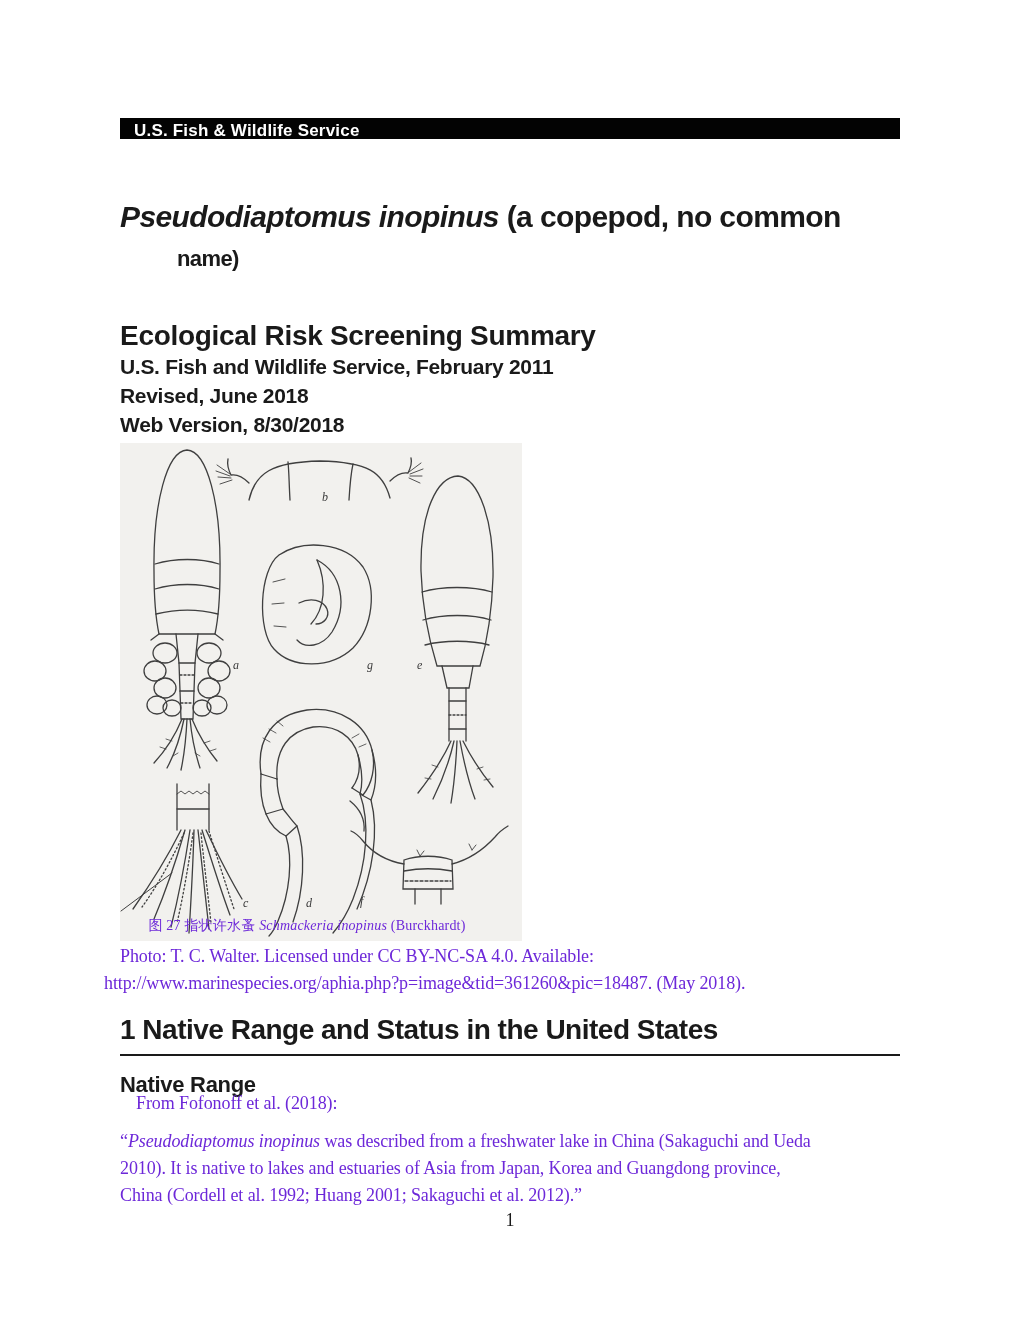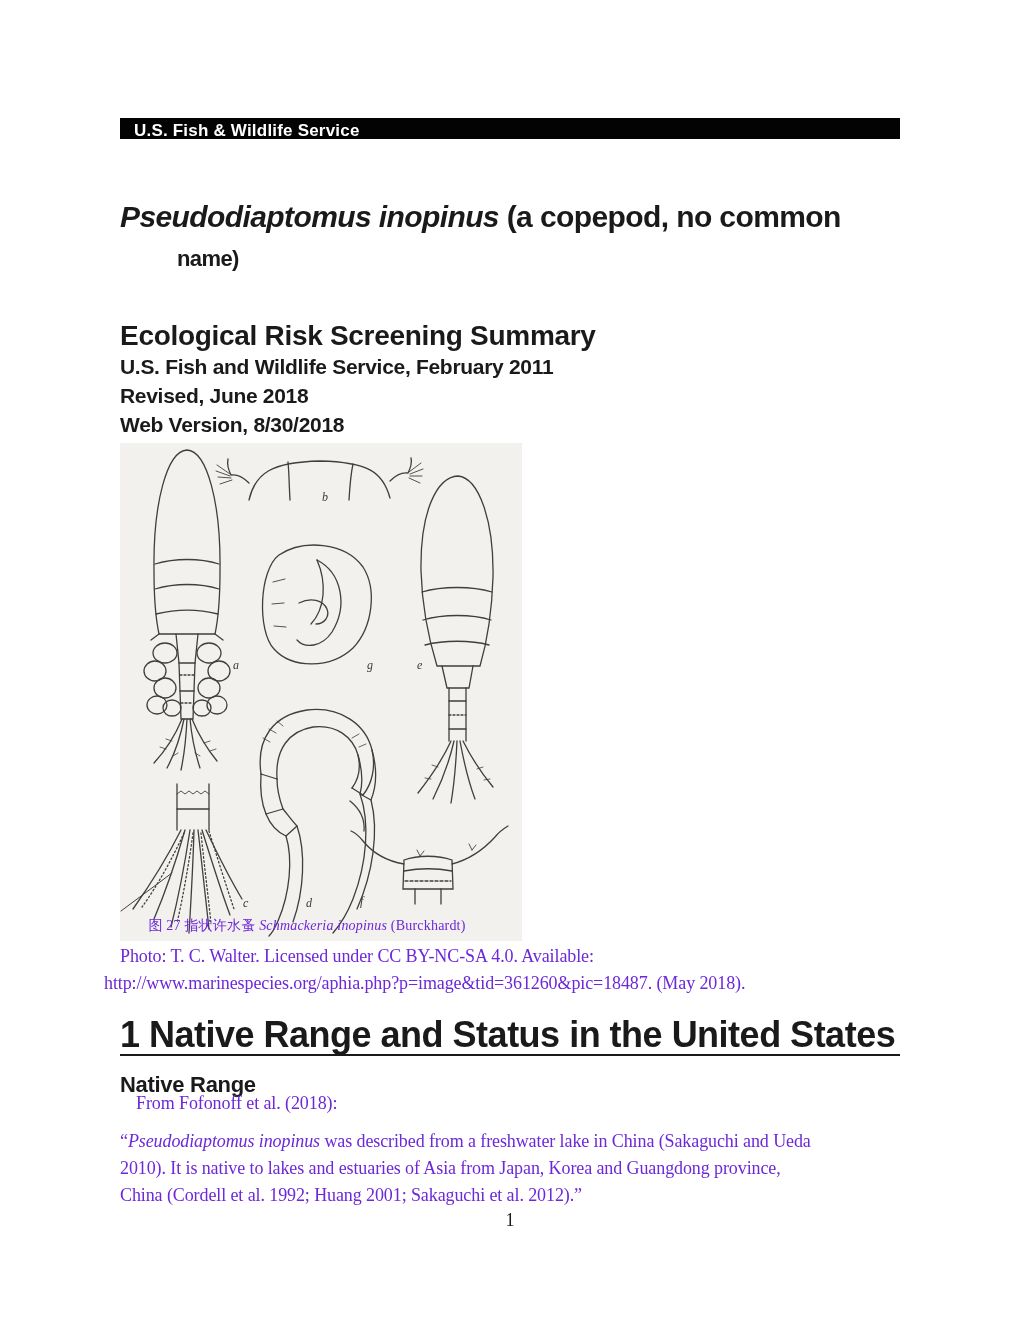--- a/index.html
+++ b/index.html
@@ -26,21 +26,21 @@
   .fig-caption{
     position:absolute;left:0;bottom:6px;width:374px;text-align:center;
     font-family:"Liberation Serif",serif;font-size:14px;color:#6d28d9;letter-spacing:.2px;
   }
   .fig-caption i{font-style:italic;}
   
   .serif{font-family:"Liberation Serif",serif;font-size:18px;letter-spacing:-0.1px;color:#6d28d9;}
   .credit-1{left:120px;top:946px;}
   .credit-2{left:104px;top:973px;}
   
-  .sec-heading{left:120px;top:1014px;width:780px;font-size:36px;font-weight:bold;letter-spacing:-0.5px;}
+  .sec-heading{left:120px;top:1014px;width:780px;font-size:28px;font-weight:bold;letter-spacing:-0.5px;}
   .sec-rule{left:120px;top:1054px;width:780px;height:0;border-top:2px solid #1a1a1a;}
   .sub-heading{left:120px;top:1072px;font-size:22px;font-weight:bold;letter-spacing:-0.3px;}
   .source-line{left:136px;top:1093px;}
   .para-1{left:120px;top:1131px;}
   .para-2{left:120px;top:1158px;}
   .para-3{left:120px;top:1185px;}
   .page-num{left:0;top:1210px;width:1020px;text-align:center;font-family:"Liberation Serif",serif;font-size:18px;}
   .ital{font-style:italic;}
   svg text{font-family:"Liberation Serif",serif;font-style:italic;font-size:12px;fill:#3a3a3a;}
 </style>

